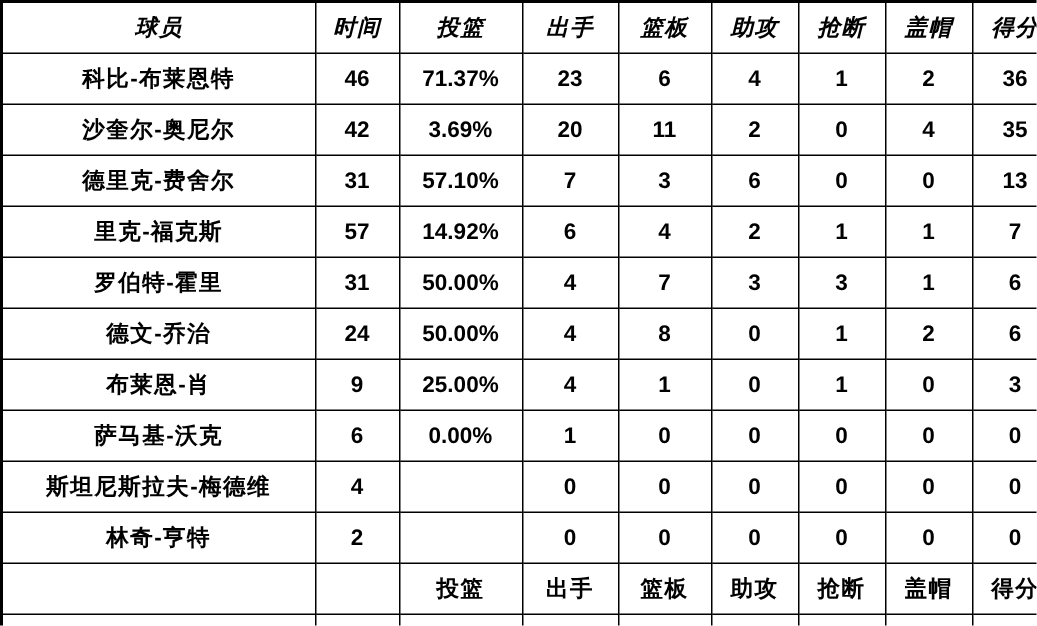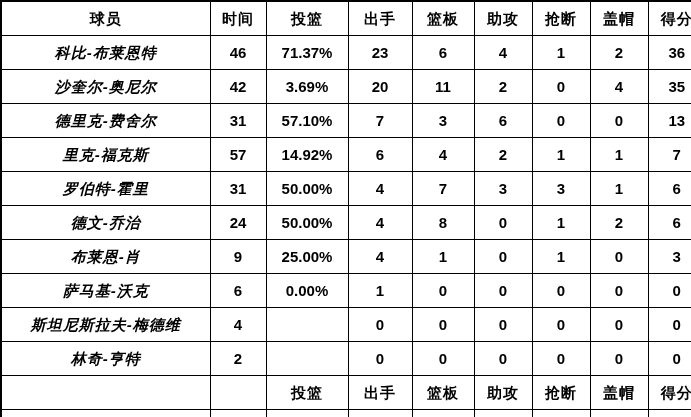--- a/index.html
+++ b/index.html
@@ -45,25 +45,25 @@
   col.c-fga    { width: 64px; }
   col.c-reb    { width: 62px; }
   col.c-ast    { width: 58px; }
   col.c-stl    { width: 58px; }
   col.c-blk    { width: 58px; }
   col.c-pts    { width: 58px; }
 
   .player-cell {
     font-size: 16px;
     letter-spacing: 1px;
+  }
+  thead th {
+    font-size: 16px;
+    letter-spacing: 1px;
     font-style: italic;
-  }
-  thead th {
-    font-size: 16px;
-    letter-spacing: 1px;
   }
   .totals-label-row td {
     font-size: 16px;
     letter-spacing: 1px;
   }
   .totals-row td {
     color: #cc0000;
     font-size: 16px;
   }
   .totals-row td.blank-cell {

